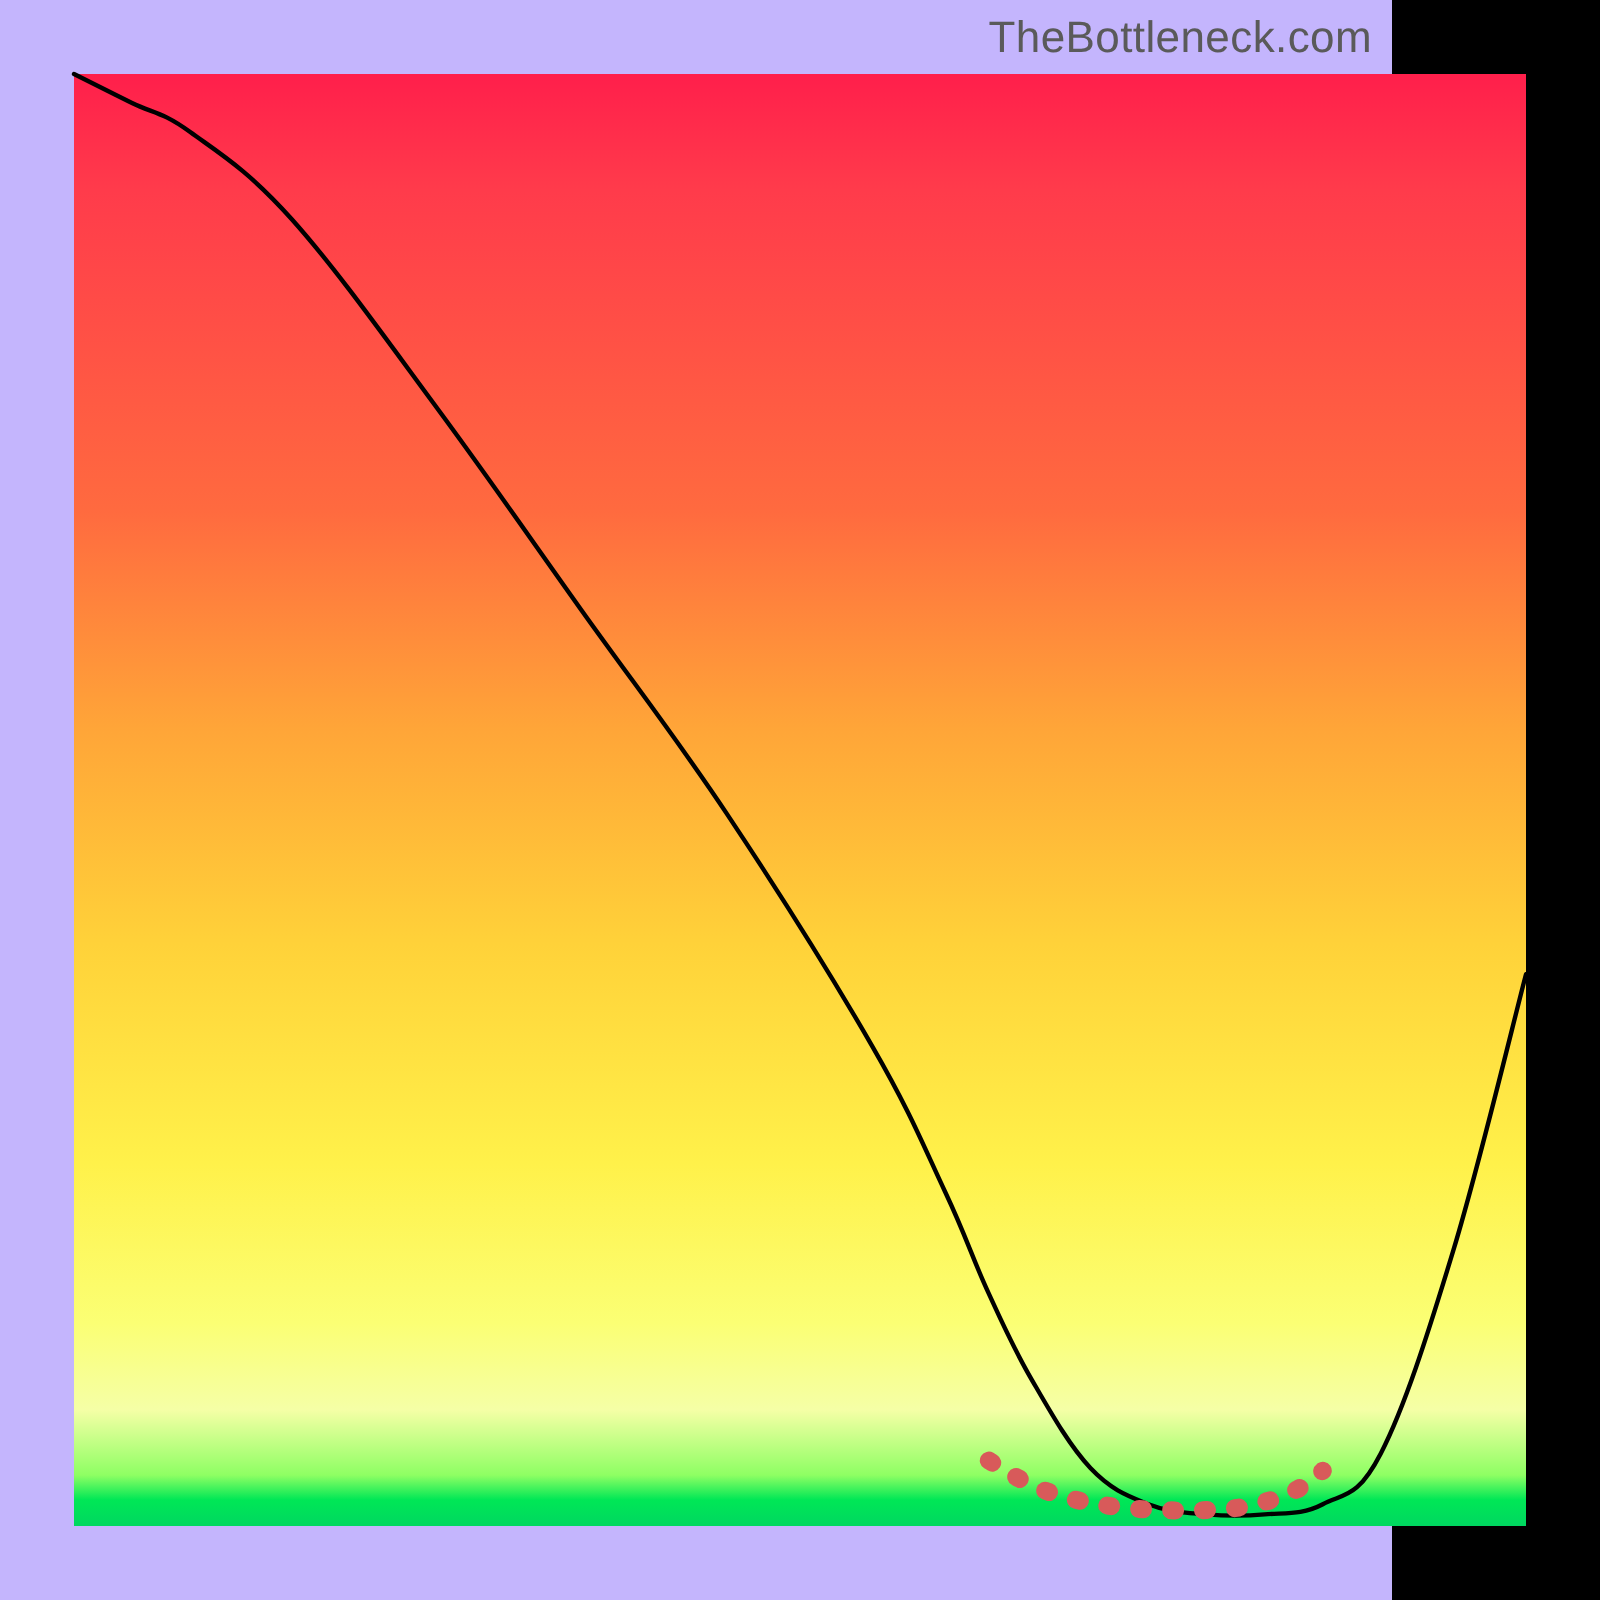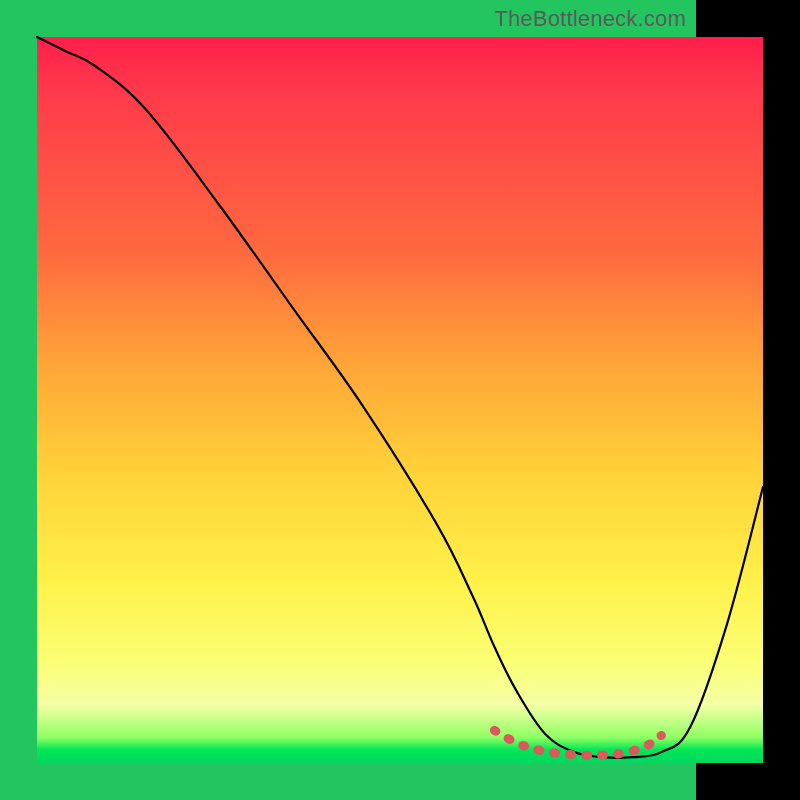--- a/index.html
+++ b/index.html
@@ -8,21 +8,21 @@
     width: 800px;
     height: 800px;
     background: #000;
     font-family: Arial, Helvetica, sans-serif;
     overflow: hidden;
   }
   .stage {
     position: relative;
     width: 696px;
     height: 800px;
-    background: #22c55e;
+    background: #c4b5fd;
   }
   .attribution {
     position: absolute;
     top: 6px;
     right: 10px;
     color: #5a5a5a;
     font-size: 22px;
     font-weight: 400;
     letter-spacing: 0.2px;
     user-select: none;

